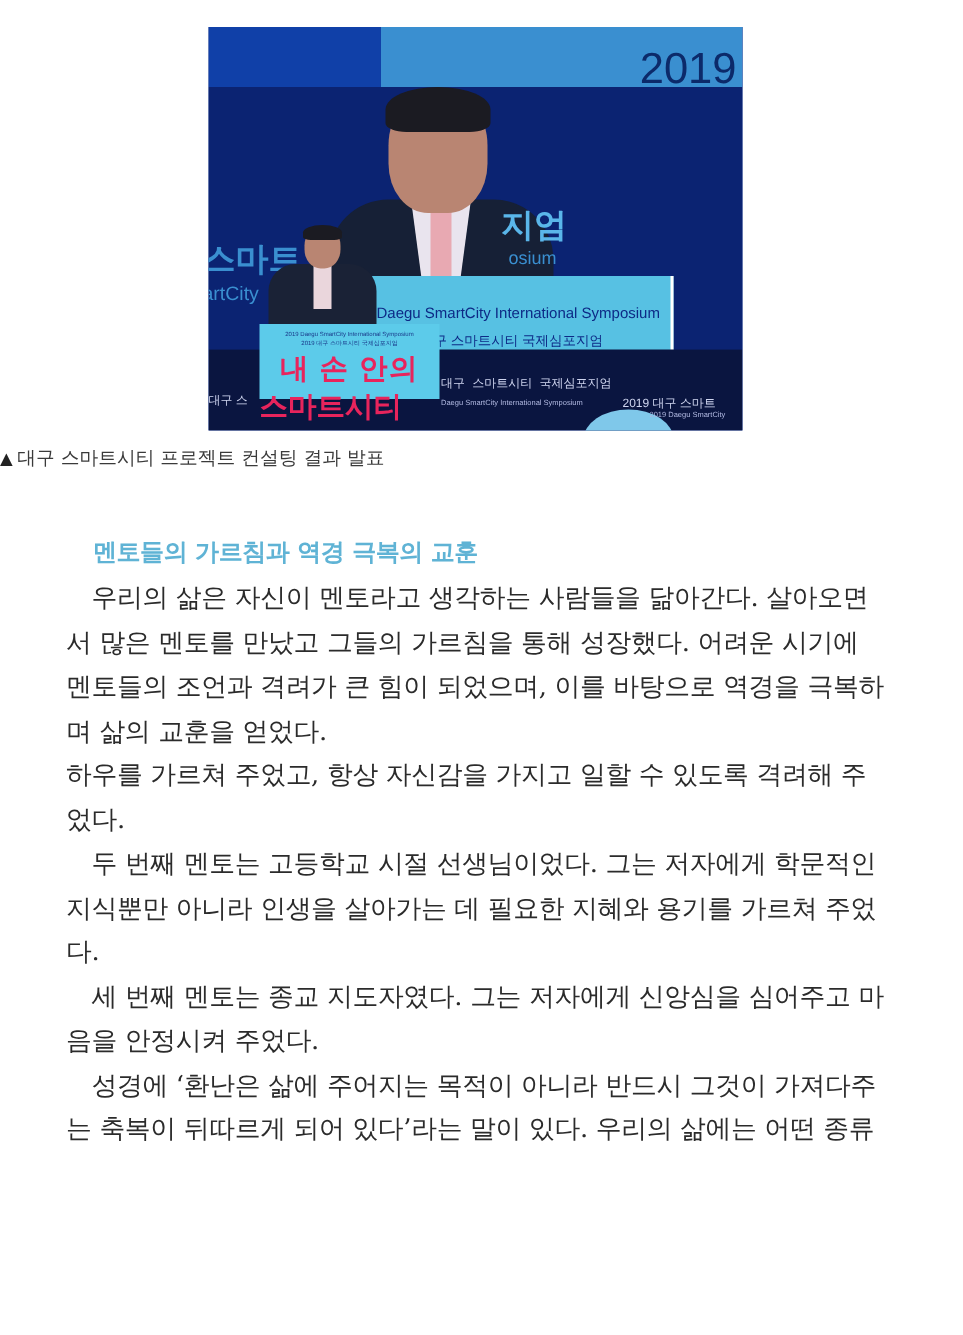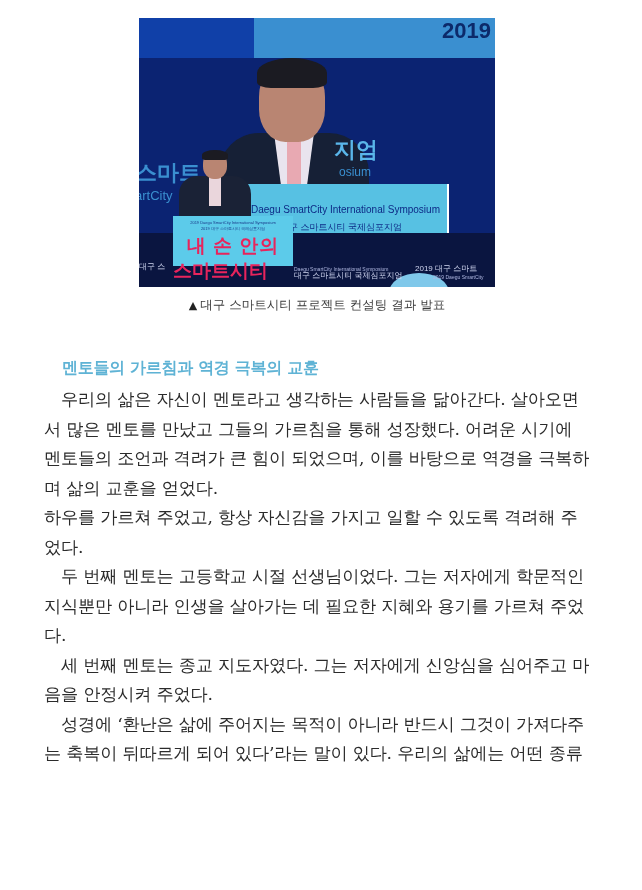--- a/index.html
+++ b/index.html
@@ -2,55 +2,55 @@
 <html><head>
 <meta charset="utf-8">
 <style>
   html, body { margin: 0; padding: 0; background: #ffffff; }
   body { width: 642px; height: 890px; position: relative; overflow: hidden;
          font-family: "DejaVu Serif", "Liberation Serif", serif; color: #2b2b2b; }
   .photo { position: absolute; left: 139px; top: 18px; width: 356px; height: 269px;
            overflow: hidden; background: #0d2a86; }
   .photo .screen-top { position: absolute; left: 0; top: 0; width: 100%; height: 40px; background: #1040a8; }
   .photo .screen-top .lightbar { position: absolute; left: 115px; top: 0; width: 241px; height: 40px; background: #3a8fd0; }
-  .photo .year { position: absolute; right: 4px; top: 0; font-family: "Liberation Sans", sans-serif;
-                 font-weight: bold; font-size: 22px; color: #0c2a6a; }
+  .photo .year { position: absolute; right: 4px; top: 12px; font-family: "Liberation Sans", sans-serif;
+                 font-weight: normal; font-size: 29px; color: #0c2a6a; }
   .photo .screen-main { position: absolute; left: 0; top: 40px; width: 100%; height: 175px; background: #0b2372; }
   .photo .big-person { position: absolute; left: 80px; top: 0; width: 150px; height: 165px; }
   .photo .big-head { position: absolute; left: 40px; top: 2px; width: 66px; height: 82px; border-radius: 45% 45% 40% 40%; background: #b98572; }
   .photo .big-hair { position: absolute; left: 38px; top: 0; width: 70px; height: 30px; border-radius: 50% 50% 20% 20%; background: #1b1b22; }
   .photo .big-suit { position: absolute; left: 0; top: 75px; width: 150px; height: 95px; border-radius: 40px 40px 0 0; background: #162036; }
   .photo .big-shirt { position: absolute; left: 55px; top: 75px; width: 40px; height: 90px; background: #e9e4ee; clip-path: polygon(0 0, 100% 0, 70% 100%, 30% 100%); }
   .photo .big-tie { position: absolute; left: 68px; top: 82px; width: 14px; height: 80px; background: #e8a9b2; }
   .photo .screen-text1 { position: absolute; left: 195px; top: 117px; color: #5ab6ea; font-family: "Liberation Sans", sans-serif; font-size: 22px; font-weight: bold; }
   .photo .screen-text2 { position: absolute; left: 200px; top: 147px; color: #3a8fd0; font-family: "Liberation Sans", sans-serif; font-size: 12px; }
   .photo .screen-left1 { position: absolute; left: -4px; top: 140px; color: #3a8fd0; font-family: "Liberation Sans", sans-serif; font-size: 22px; font-weight: bold; }
   .photo .screen-left2 { position: absolute; left: -4px; top: 170px; color: #3a8fd0; font-family: Liberation Sans, sans-serif; font-size: 13px; }
   .photo .panel { position: absolute; left: 92px; top: 166px; width: 216px; height: 50px; background: #57c1e3; border-right: 2px solid #ffffff; }
   .photo .panel-t1 { position: absolute; left: 112px; top: 186px; font-family: "Liberation Sans", sans-serif; font-size: 10px; color: #0d2a86; }
   .photo .panel-t2 { position: absolute; left: 150px; top: 203px; font-family: "Liberation Sans", sans-serif; font-size: 9px; color: #0d2a86; }
   .photo .stage { position: absolute; left: 0; top: 215px; width: 100%; height: 54px; background: #0a1540; }
-  .photo .stage-t1 { position: absolute; left: 155px; top: 252px; font-family: Liberation Sans, sans-serif; font-size: 8px; color: #d0d6f0; }
+  .photo .stage-t1 { position: absolute; left: 155px; top: 232px; font-family: Liberation Mono, monospace; font-size: 8px; color: #d0d6f0; }
   .photo .stage-t2 { position: absolute; left: 155px; top: 248px; font-family: "Liberation Sans", sans-serif; font-size: 5px; color: #b0b8e0; }
   .photo .stage-t3 { position: absolute; left: 276px; top: 245px; font-family: "Liberation Sans", sans-serif; font-size: 8px; color: #d0d6f0; white-space: nowrap; }
   .photo .stage-t4 { position: absolute; left: 294px; top: 256px; font-family: "Liberation Sans", sans-serif; font-size: 5px; color: #b0b8e0; white-space: nowrap; }
   .photo .stage-left { position: absolute; left: 0; top: 243px; font-family: "Liberation Sans", sans-serif; font-size: 8px; color: #d0d6f0; }
   .photo .globe { position: absolute; left: 250px; top: 255px; width: 60px; height: 40px; border-radius: 50%; background: #7fc8ea; }
   .photo .small-person { position: absolute; left: 40px; top: 133px; width: 72px; height: 70px; }
   .photo .small-head { position: absolute; left: 24px; top: 0; width: 24px; height: 28px; border-radius: 45%; background: #b98572; }
   .photo .small-hair { position: absolute; left: 23px; top: -1px; width: 26px; height: 10px; border-radius: 50% 50% 20% 20%; background: #1b1b22; }
   .photo .small-suit { position: absolute; left: 0; top: 25px; width: 72px; height: 45px; border-radius: 18px 18px 0 0; background: #1a2236; }
   .photo .small-shirt { position: absolute; left: 30px; top: 25px; width: 12px; height: 30px; background: #ead6dc; }
   .photo .podium { position: absolute; left: 34px; top: 198px; width: 120px; height: 50px; background: #5ccbea; }
   .photo .podium-sub1 { position: absolute; left: 0; top: 4px; width: 100%; text-align: center; font-family: "Liberation Sans", sans-serif; font-size: 4px; color: #1a3a8a; }
   .photo .podium-sub2 { position: absolute; left: 0; top: 10px; width: 100%; text-align: center; font-family: "Liberation Sans", sans-serif; font-size: 4px; color: #1a3a8a; }
   .photo .podium-title1 { position: absolute; left: 0; top: 17px; width: 100%; text-align: center; font-family: "Liberation Sans", sans-serif; font-weight: bold; font-size: 19px; color: #e8245c; letter-spacing: 1px; }
   .photo .podium-title2 { position: absolute; left: 0; top: 42px; width: 100%; font-family: "Liberation Sans", sans-serif; font-weight: bold; font-size: 19px; color: #e8245c; }
 
-  .caption { position: absolute; left: 0; top: 297px; width: 634px; text-align: center;
+  .caption { position: absolute; left: 0; top: 297px; width: 634px; text-align: left;
              font-family: "DejaVu Sans", "Liberation Sans", sans-serif; font-size: 12.5px; color: #3a3a3a; }
   .caption .tri { font-size: 11px; margin-right: 3px; color: #222; }
 
   .heading { position: absolute; left: 62px; top: 358px; font-family: "DejaVu Sans", "Liberation Sans", sans-serif;
              font-weight: bold; font-size: 16px; color: #5fb3d5; letter-spacing: -0.3px; }
   .body-text { position: absolute; left: 44px; top: 385px; width: 548px; }
   .line { height: 29.5px; line-height: 29.5px; font-size: 17.2px; white-space: nowrap; letter-spacing: -0.2px; }
   .line.indent { padding-left: 17px; }
 </style>
 </head>

